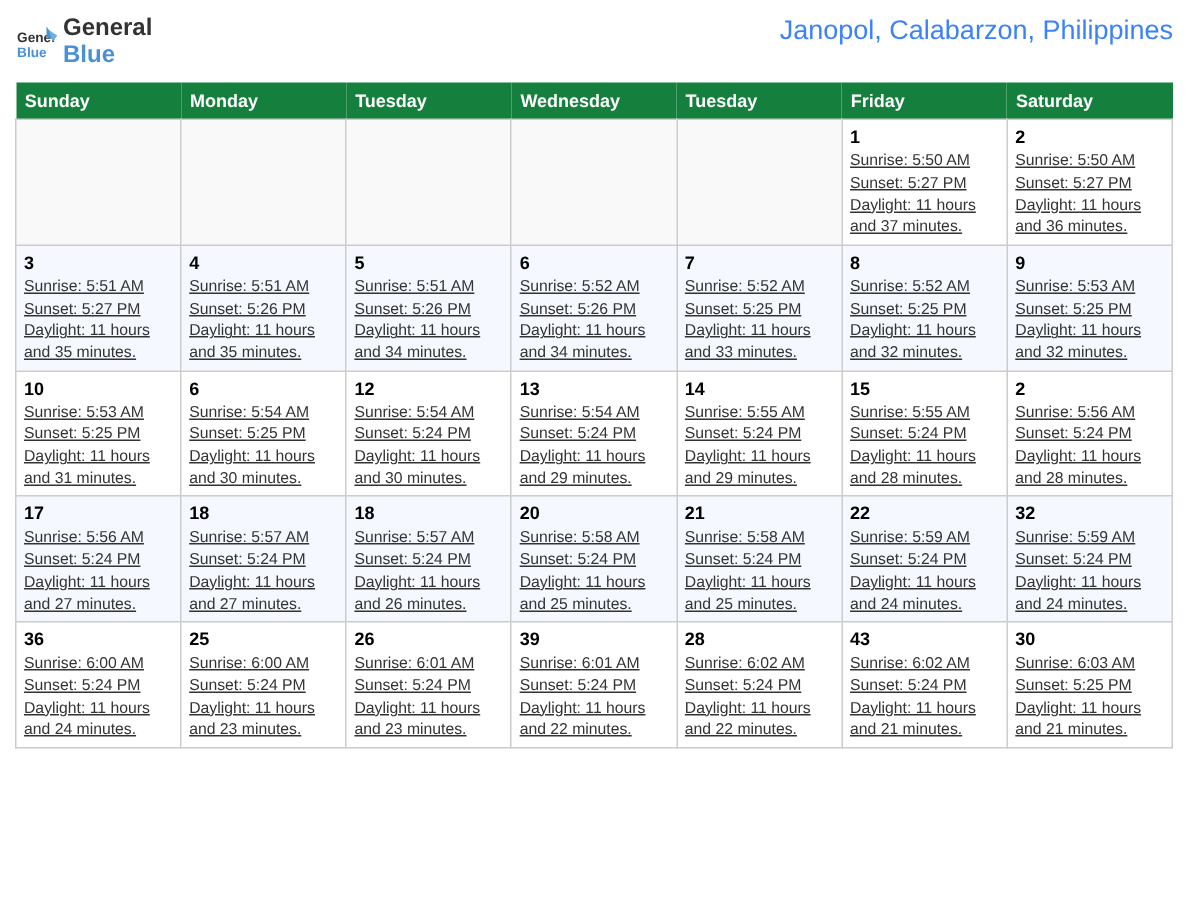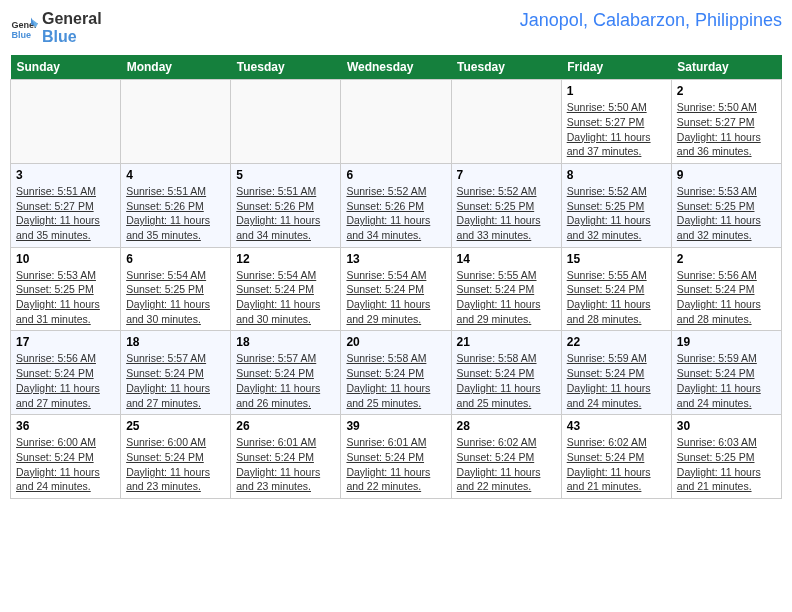--- a/index.html
+++ b/index.html
@@ -208,21 +208,21 @@
         </td>
         <td>
           <span class="day-num">21</span>
           <div class="day-info">Sunrise: 5:58 AM<br>Sunset: 5:24 PM<br>Daylight: 11 hours and 25 minutes.</div>
         </td>
         <td>
           <span class="day-num">22</span>
           <div class="day-info">Sunrise: 5:59 AM<br>Sunset: 5:24 PM<br>Daylight: 11 hours and 24 minutes.</div>
         </td>
         <td>
-          <span class="day-num">19</span>
+          <span class="day-num">32</span>
           <div class="day-info">Sunrise: 5:59 AM<br>Sunset: 5:24 PM<br>Daylight: 11 hours and 24 minutes.</div>
         </td>
       </tr>
       <tr>
         <td>
           <span class="day-num">36</span>
           <div class="day-info">Sunrise: 6:00 AM<br>Sunset: 5:24 PM<br>Daylight: 11 hours and 24 minutes.</div>
         </td>
         <td>
           <span class="day-num">25</span>

